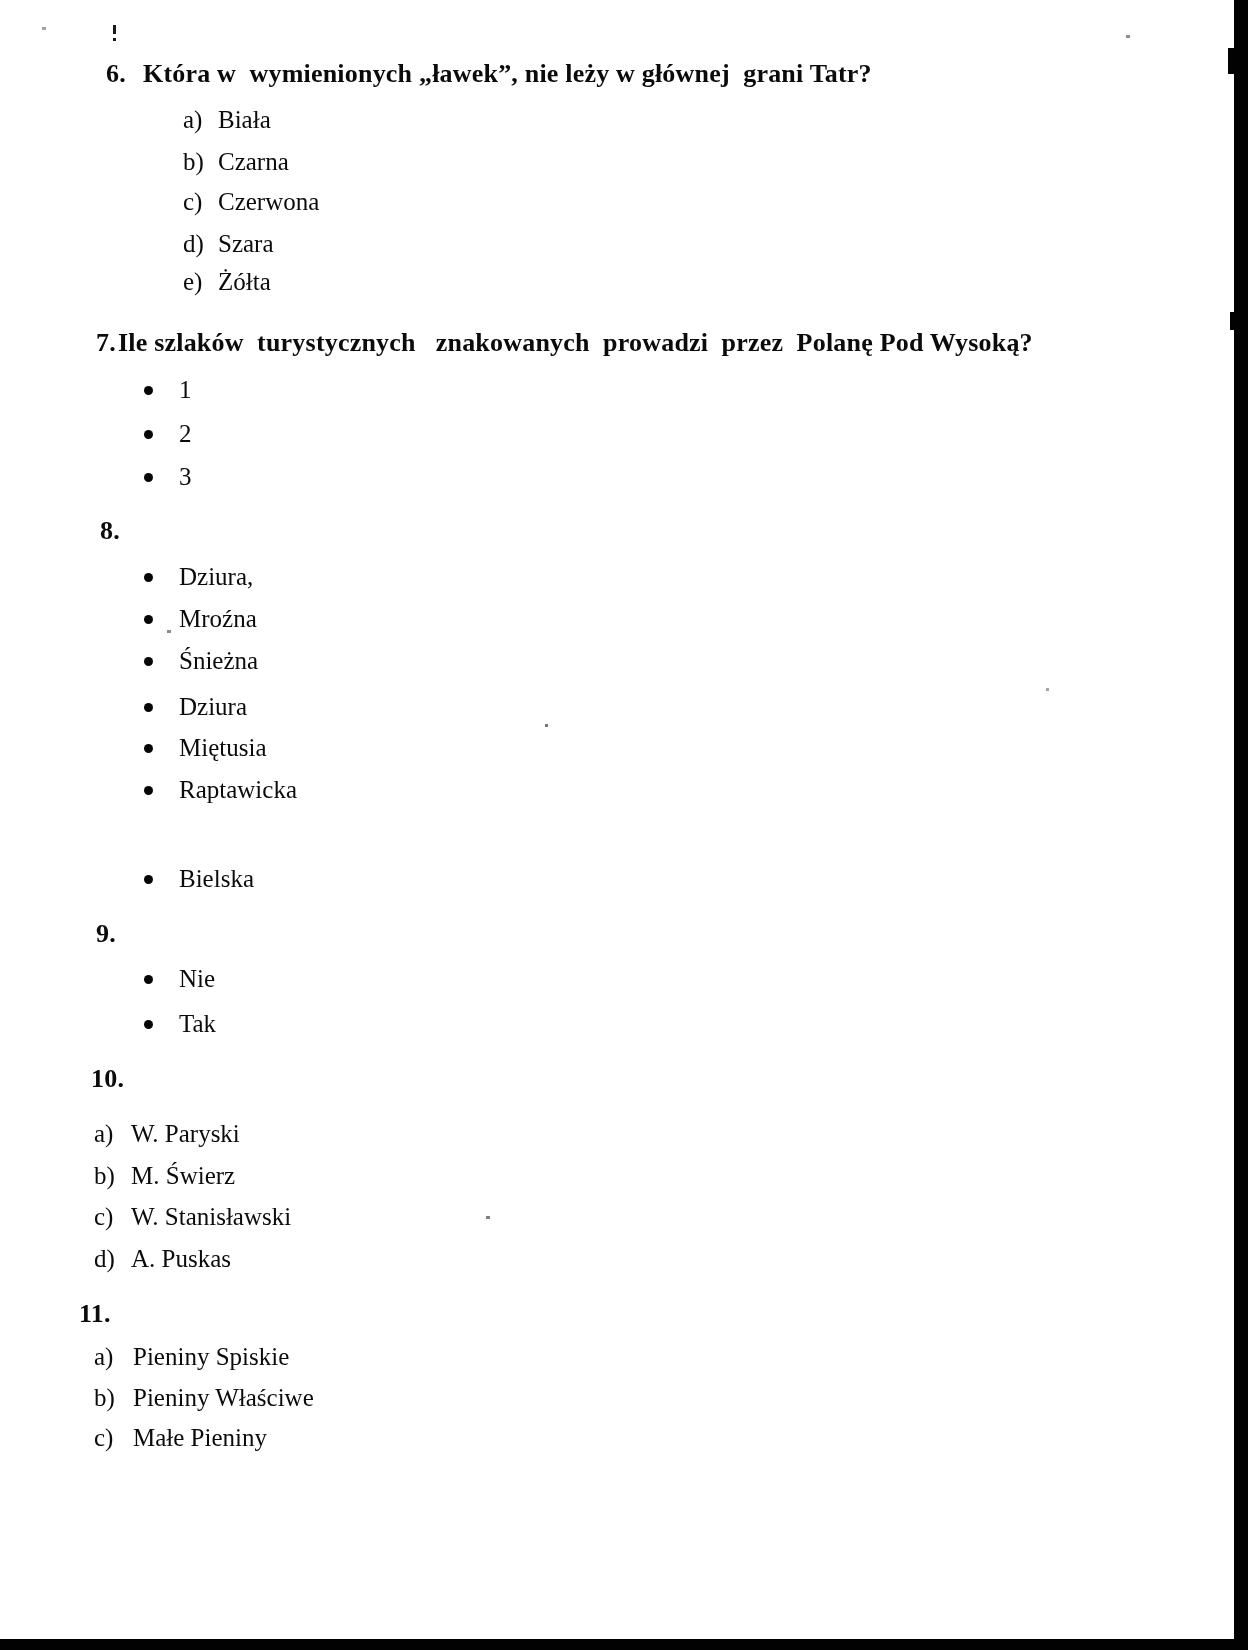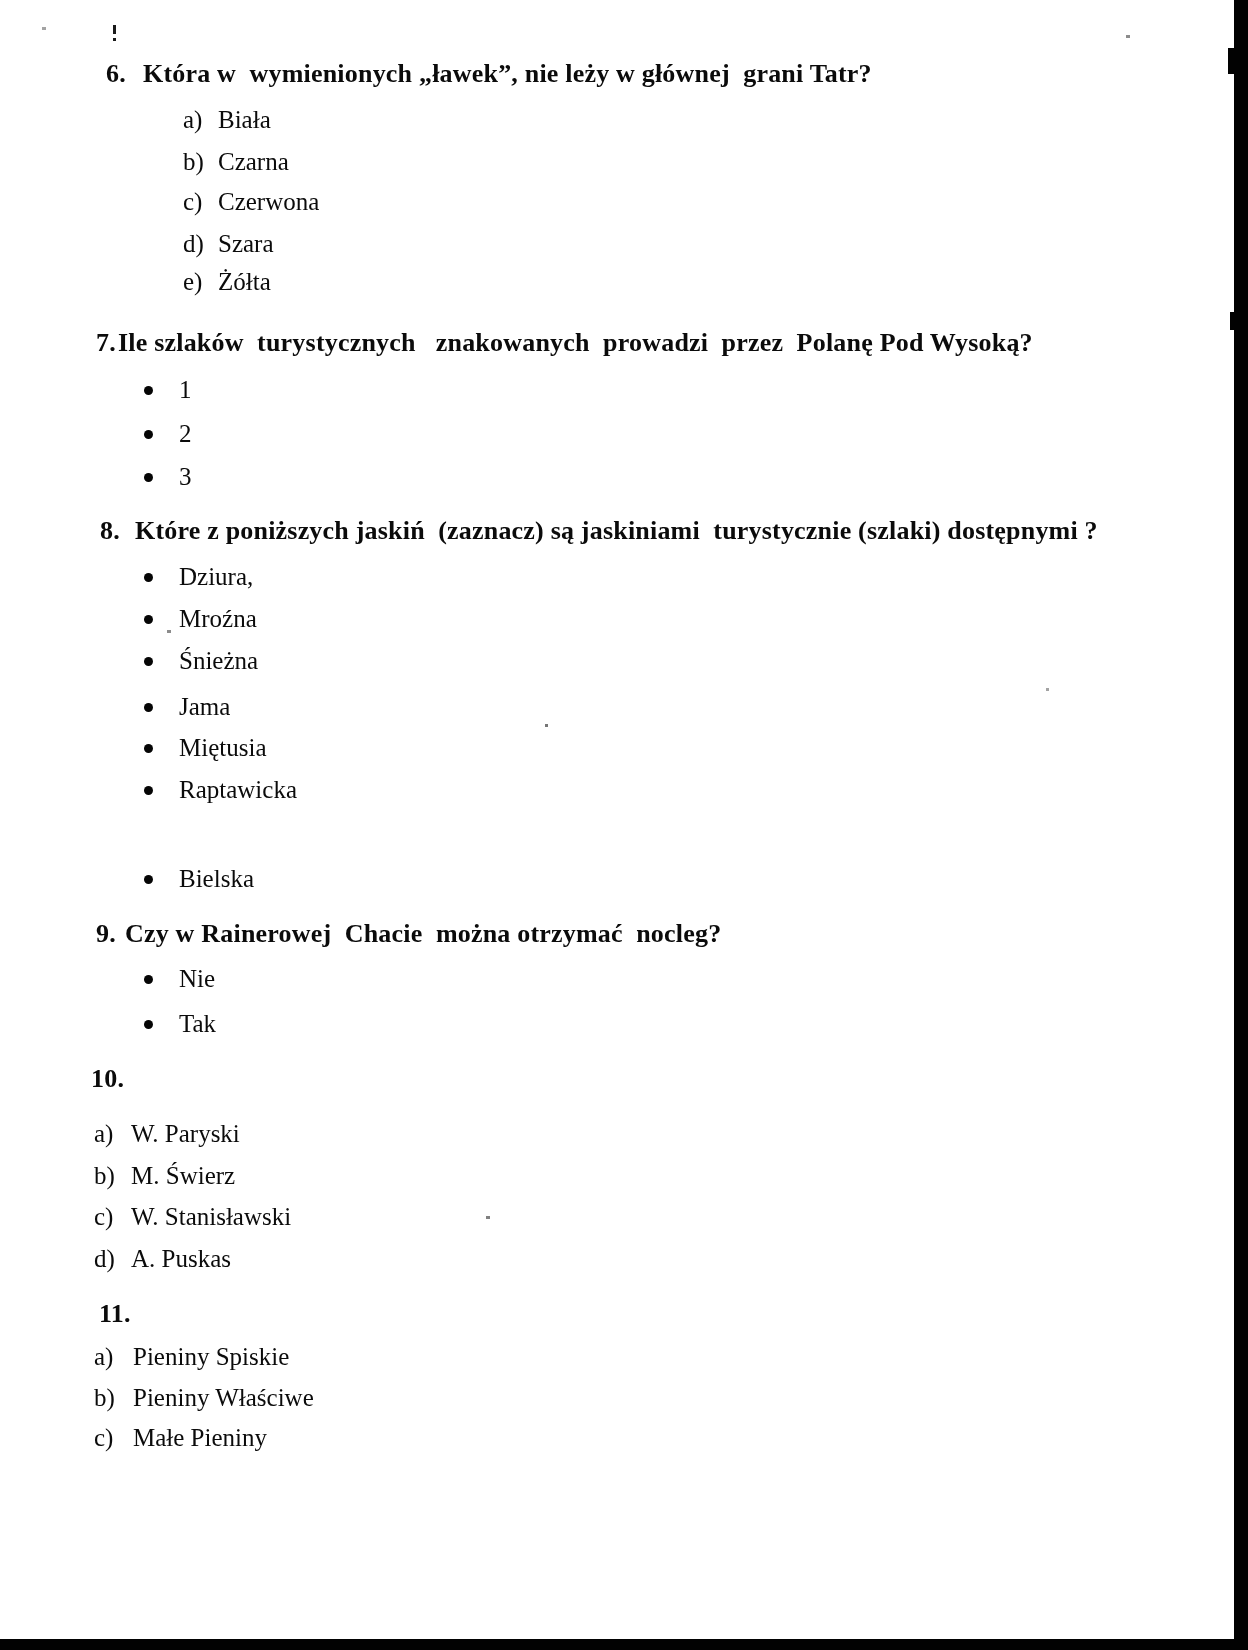--- a/index.html
+++ b/index.html
@@ -56,54 +56,52 @@
     <span class="bullet" style="left:144px"></span>
     <span class="txt" style="left:179px">2</span>
   </div>
   <div class="line" style="top:460px">
     <span class="bullet" style="left:144px"></span>
     <span class="txt" style="left:179px">3</span>
   </div>
 
   <div class="line h" style="top:514px">
     <span class="num" style="left:100px">8.</span>
-    <span class="txt" style="left:135px">Które z poniższych jaskiń  (zaznacz) są jaskiniami  turystycznie (szlaki) dostępnymi ?</span>
   </div>
   <div class="line" style="top:560px">
     <span class="bullet" style="left:144px"></span>
     <span class="txt" style="left:179px">Dziura,</span>
   </div>
   <div class="line" style="top:602px">
     <span class="bullet" style="left:144px"></span>
     <span class="txt" style="left:179px">Mroźna</span>
   </div>
   <div class="line" style="top:644px">
     <span class="bullet" style="left:144px"></span>
     <span class="txt" style="left:179px">Śnieżna</span>
   </div>
   <div class="line" style="top:690px">
     <span class="bullet" style="left:144px"></span>
-    <span class="txt" style="left:179px">Jama</span>
+    <span class="txt" style="left:179px">Dziura</span>
   </div>
   <div class="line" style="top:731px">
     <span class="bullet" style="left:144px"></span>
     <span class="txt" style="left:179px">Miętusia</span>
   </div>
   <div class="line" style="top:773px">
     <span class="bullet" style="left:144px"></span>
     <span class="txt" style="left:179px">Raptawicka</span>
   </div>
   <div class="line" style="top:862px">
     <span class="bullet" style="left:144px"></span>
     <span class="txt" style="left:179px">Bielska</span>
   </div>
 
   <div class="line h" style="top:917px">
     <span class="num" style="left:96px">9.</span>
-    <span class="txt" style="left:125px">Czy w Rainerowej  Chacie  można otrzymać  nocleg?</span>
   </div>
   <div class="line" style="top:1007px">
     <span class="bullet" style="left:144px"></span>
     <span class="txt" style="left:179px">Tak</span>
   </div>
   <div class="line" style="top:962px">
     <span class="bullet" style="left:144px"></span>
     <span class="txt" style="left:179px">Nie</span>
   </div>
 
@@ -121,21 +119,21 @@
   <div class="line" style="top:1200px">
     <span class="mk" style="left:94px">c)</span>
     <span class="txt" style="left:131px">W. Stanisławski</span>
   </div>
   <div class="line" style="top:1242px">
     <span class="mk" style="left:94px">d)</span>
     <span class="txt" style="left:131px">A. Puskas</span>
   </div>
 
   <div class="line h" style="top:1297px">
-    <span class="num" style="left:99px">11.</span>
+    <span class="num" style="left:79px">11.</span>
   </div>
   <div class="line" style="top:1340px">
     <span class="mk" style="left:94px">a)</span>
     <span class="txt" style="left:133px">Pieniny Spiskie</span>
   </div>
   <div class="line" style="top:1381px">
     <span class="mk" style="left:94px">b)</span>
     <span class="txt" style="left:133px">Pieniny Właściwe</span>
   </div>
   <div class="line" style="top:1421px">

